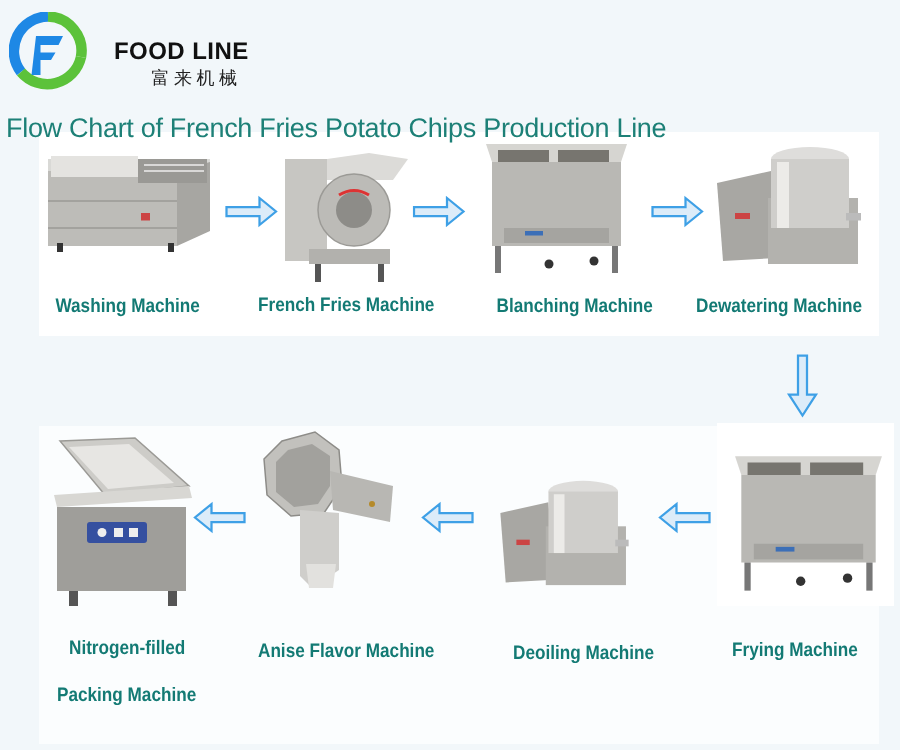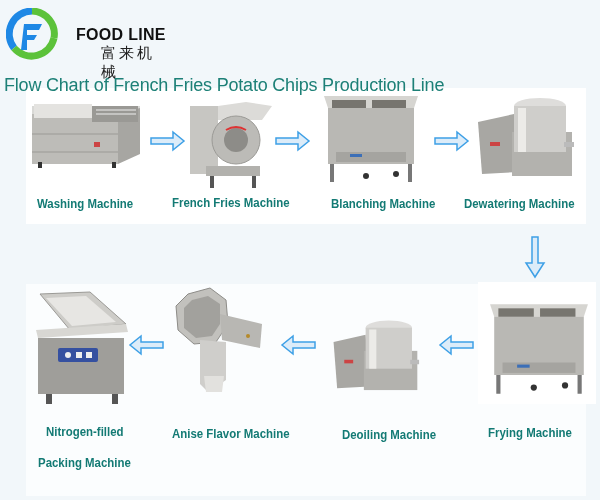--- a/index.html
+++ b/index.html
@@ -16,21 +16,21 @@
       margin-top: 42px;
     }
     .logo { position: absolute; left: 6px; top: 8px; width: 160px; height: 52px; }
     .logo-ring { position: absolute; left: 0; top: 0; width: 52px; height: 52px; }
     .logo-text {
       position: absolute; left: 70px; top: 18px;
       font-size: 16px; font-weight: bold; color: #111; letter-spacing: 0.3px;
     }
     .logo-sub {
       position: absolute; left: 95px; top: 36px;
-      font-size: 15px; color: #222; letter-spacing: 3px;
+      font-size: 12px; color: #222; letter-spacing: 3px;
     }
     .panel {
       position: absolute; background: #ffffff;
     }
     .panel.top { left: 26px; top: 88px; width: 560px; height: 136px; }
     .panel.bottom { left: 26px; top: 284px; width: 560px; height: 212px; background: #fbfdfe; }
     .panel.fryer-bg { left: 478px; top: 282px; width: 118px; height: 122px; background:#fff; }
     .machine { position: absolute; }
     .label {
       position: absolute; font-size: 13px; color: #137a74; white-space: nowrap;

